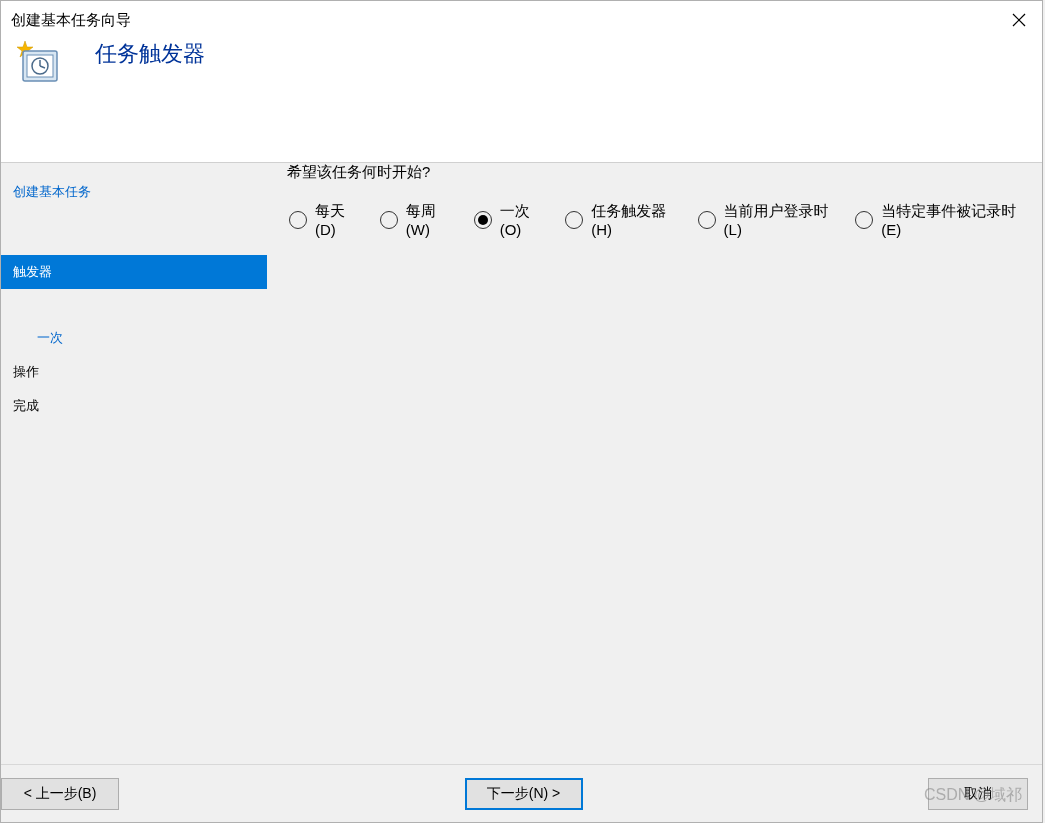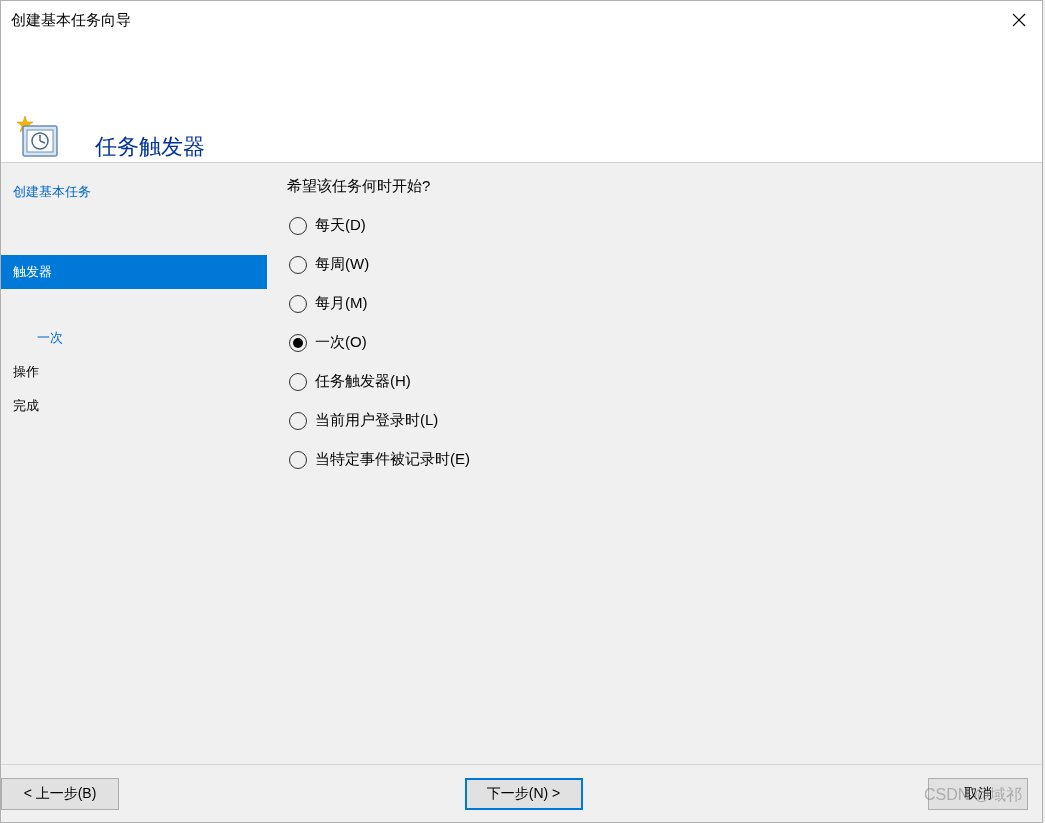--- a/index.html
+++ b/index.html
@@ -47,21 +47,21 @@
     }
     .close-btn svg {
       width: 14px;
       height: 14px;
     }
     .header-area {
       height: 124px;
       background: #ffffff;
       border-bottom: 1px solid #d0d0d0;
       display: flex;
-      align-items: flex-end;
+      align-items: flex-start;
       padding-left: 14px;
       gap: 32px;
     }
     .header-icon {
       width: 48px;
       height: 48px;
       position: relative;
     }
     .header-title {
       font-size: 22px;
@@ -91,31 +91,31 @@
     .sidebar-item.active {
       background: #0078d7;
       color: #ffffff;
       margin-top: 46px;
     }
     .sidebar-item.plain {
       color: #000;
     }
     .content {
       flex: 1;
-      padding: 14px 20px;
+      padding: 0 20px;
       background: #f0f0f0;
     }
     .prompt {
       font-size: 15px;
       color: #000;
       margin-bottom: 20px;
     }
     .radio-group {
       display: flex;
-      flex-direction: column;
+      flex-direction: row;
       gap: 20px;
       padding-left: 2px;
     }
     .radio-option {
       display: flex;
       align-items: center;
       gap: 8px;
       cursor: pointer;
     }
     .radio-circle {
@@ -216,24 +216,20 @@
       <div class="radio-group" id="radio-group">
           <div class="radio-option">
             <span class="radio-circle"></span>
             <span class="radio-label">每天(D)</span>
           </div>
           <div class="radio-option">
             <span class="radio-circle"></span>
             <span class="radio-label">每周(W)</span>
           </div>
           <div class="radio-option">
-            <span class="radio-circle"></span>
-            <span class="radio-label">每月(M)</span>
-          </div>
-          <div class="radio-option">
             <span class="radio-circle selected"></span>
             <span class="radio-label">一次(O)</span>
           </div>
           <div class="radio-option">
             <span class="radio-circle"></span>
             <span class="radio-label">任务触发器(H)</span>
           </div>
           <div class="radio-option">
             <span class="radio-circle"></span>
             <span class="radio-label">当前用户登录时(L)</span>

